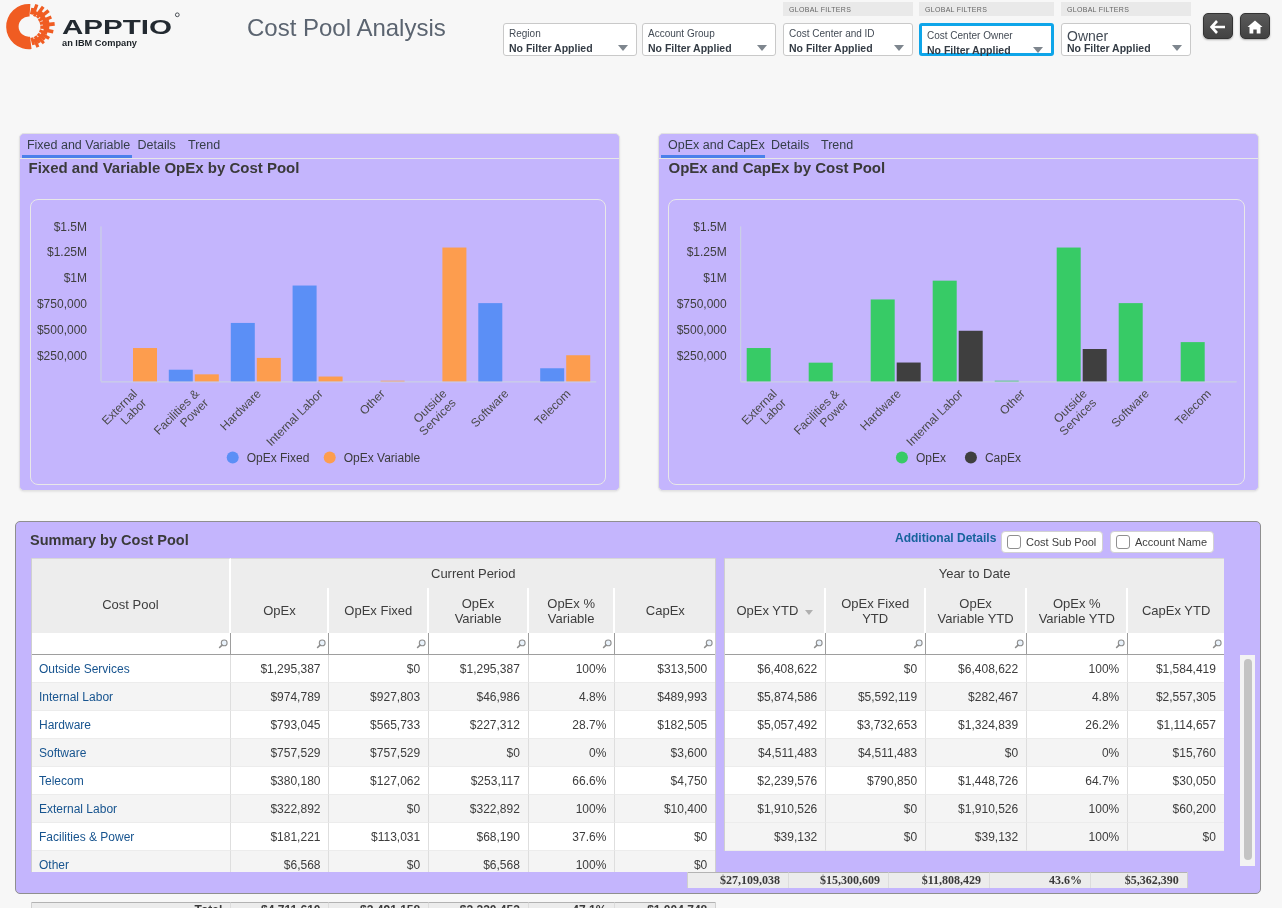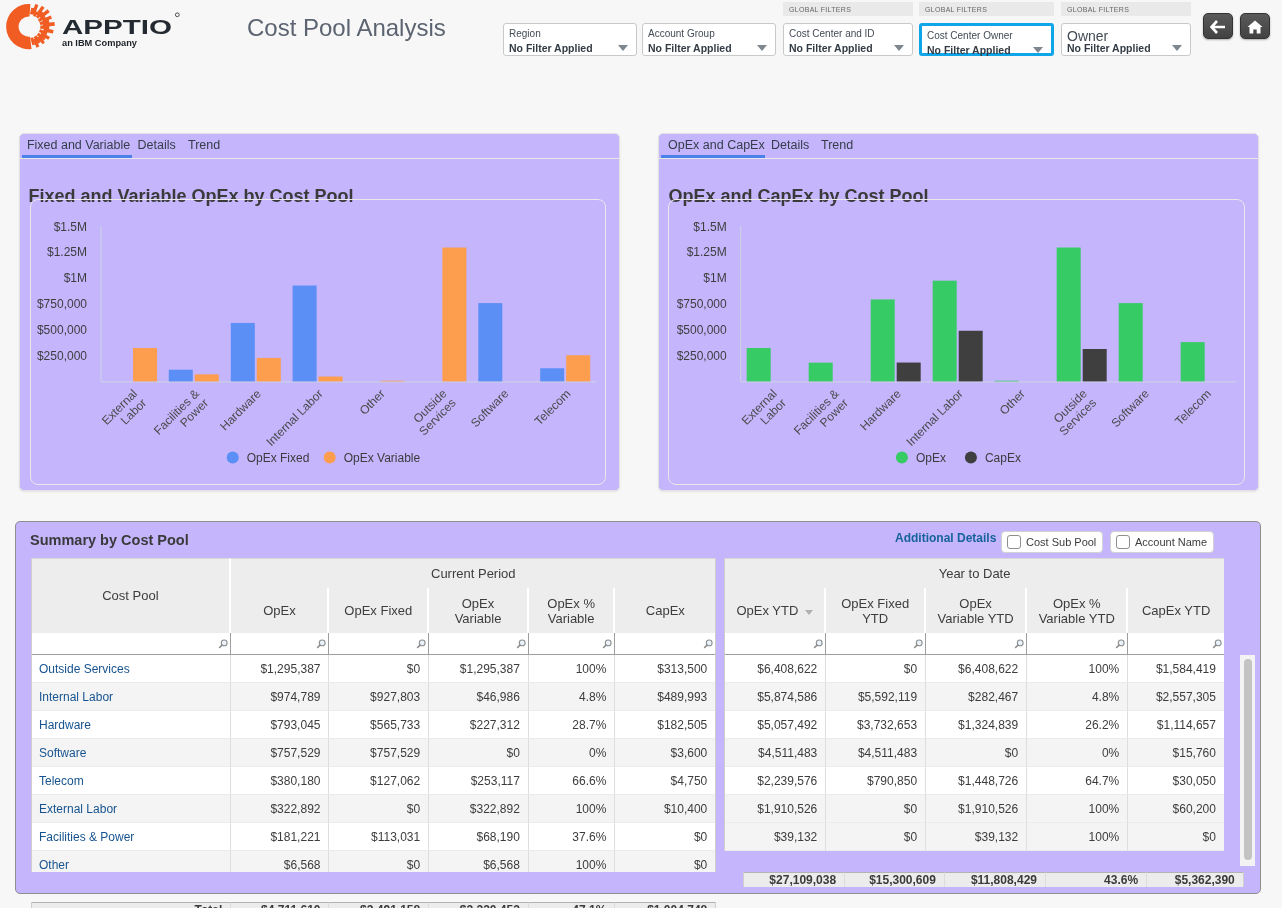--- a/index.html
+++ b/index.html
@@ -1,32 +1,32 @@
 <!DOCTYPE html>
 <html><head><meta charset="utf-8"><title>Cost Pool Analysis</title>
 <style>
 * { margin:0; padding:0; }
 html,body { width:1282px; height:908px; background:#f7f7f7; font-family:"Liberation Sans", sans-serif; overflow:hidden; }
 .panel { position:absolute; background:#c4b5fd; border:1px solid #e2e2e2; border-radius:5px; box-sizing:border-box;
   box-shadow:0 1px 2px rgba(0,0,0,0.08); }
 .tpanel { border-color:#8f8f8f; box-shadow:none; }
 .tabbar { position:absolute; left:0; top:0; right:0; height:24.5px; border-bottom:1px solid #e7e7e7; }
 .tab { position:absolute; top:4px; font-size:12.5px; color:#353e48; white-space:nowrap; }
-.ptitle { position:absolute; top:52px; font-size:18px; font-weight:bold; color:#3a3a3a; }
+.ptitle { position:absolute; top:25px; font-size:15px; font-weight:bold; color:#3a3a3a; }
 .chartbox { position:absolute; top:65px; height:284px; border:1px solid #e8e8e8; border-radius:8px; }
 .hbtn { position:absolute; top:13px; width:30px; height:26px; border-radius:5px;
   background:linear-gradient(#5a5a5a,#424242); border:1px solid #333; box-sizing:border-box;
   text-align:center; line-height:23px; box-shadow:0 1px 2px rgba(0,0,0,0.3); }
 .hbtn svg { vertical-align:middle; }
 table.grid { border-collapse:separate; border-spacing:0; table-layout:fixed; }
 table.grid td { overflow:hidden; white-space:nowrap; box-sizing:border-box; }
 .gh { background:#ededed; border-right:2px solid #fff; border-top:1px solid #d8d8d8; height:30px;
   text-align:center; font-size:13px; color:#3d3d3d; vertical-align:middle; }
 .gh:last-child { border-right:none; }
-.gh.first { vertical-align:bottom; padding-bottom:30px; }
+.gh.first { vertical-align:bottom; padding-bottom:21px; }
 tr.chead .ch { background:#ededed; border-right:2px solid #fff; height:45px; text-align:center;
   font-size:13px; color:#3d3d3d; vertical-align:middle; line-height:15px; }
 tr.chead .ch:last-child { border-right:none; }
 .fc { background:#fff; border-right:1px solid #9e9e9e; border-bottom:1px solid #9e9e9e; height:22px;
   text-align:right; padding-right:2px; vertical-align:middle; }
 .fc:last-child { border-right:none; }
 .grid { border-left:1px solid #cfcfcf; border-right:1px solid #cfcfcf; }
 .dc { height:28px; border-right:1px solid #dedede; border-bottom:1px solid #ececec; font-size:12px;
   color:#3c3c3c; vertical-align:middle; }
 .dc:last-child { border-right:none; }
@@ -423,21 +423,21 @@
             <td class="tc">Total</td>
             <td class="tc">$4,711,610</td>
             <td class="tc">$2,491,158</td>
             <td class="tc">$2,220,452</td>
             <td class="tc">47.1%</td>
             <td class="tc">$1,004,748</td>
           </tr>
         </tbody>
       </table>
     </div>
-  <div style="position:absolute;left:727px;top:349.5px;">
+  <div style="position:absolute;left:671px;top:349.5px;font-family:Liberation Serif, serif;">
       <table class="grid total" style="width:498.79999999999995px;">
         <colgroup>
           <col style="width:101.1px;">
           <col style="width:99.8px;">
           <col style="width:101.1px;">
           <col style="width:101.1px;">
           <col style="width:95.7px;">
         </colgroup>
         <tbody>
           <tr>

